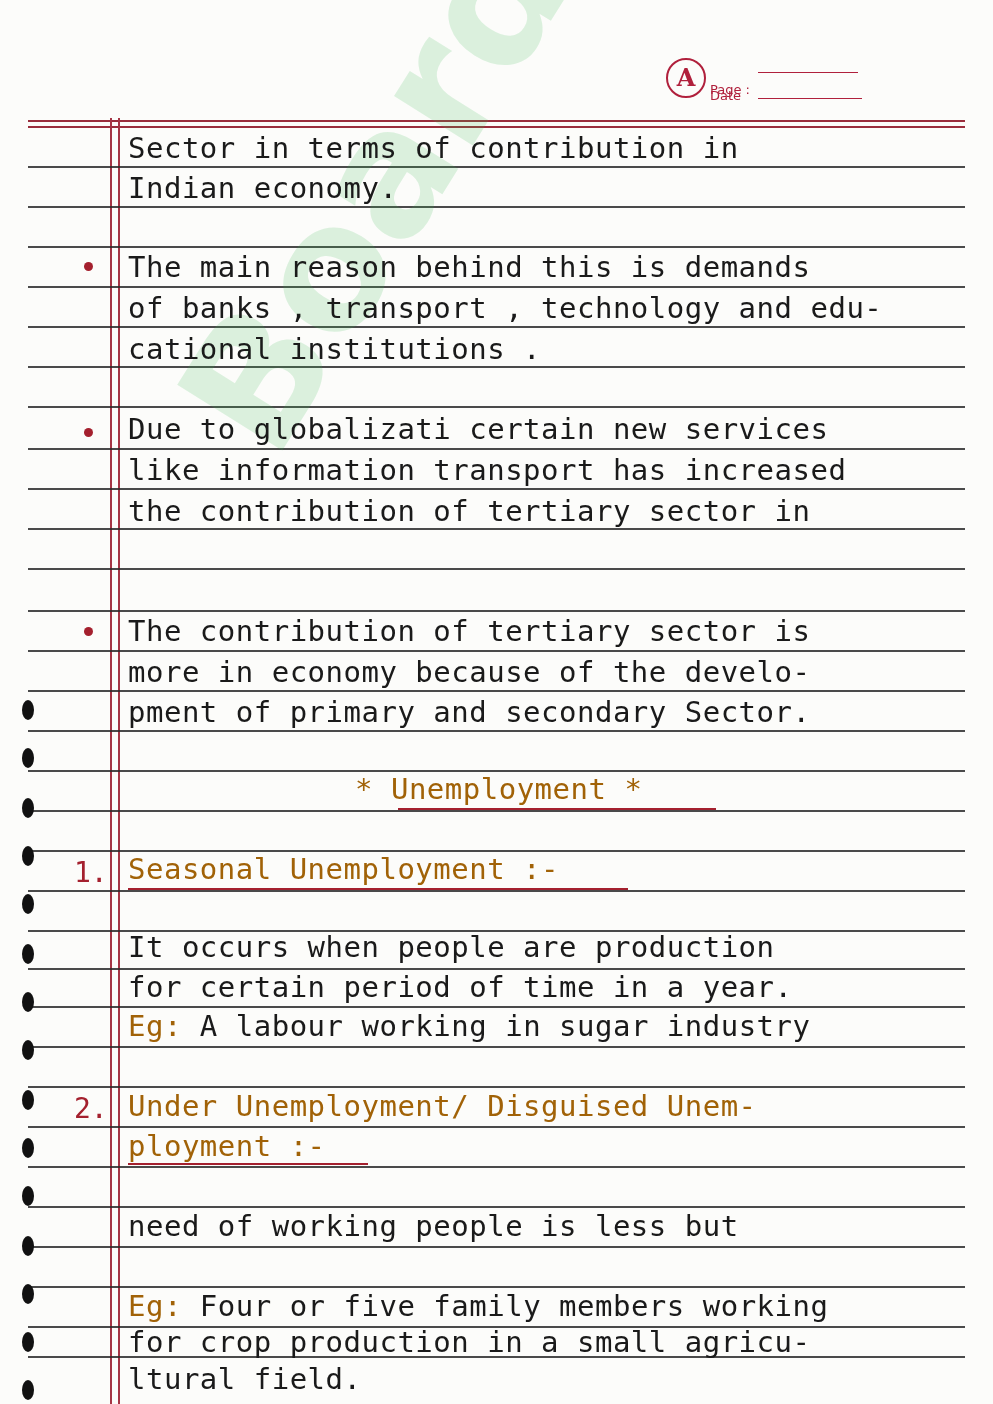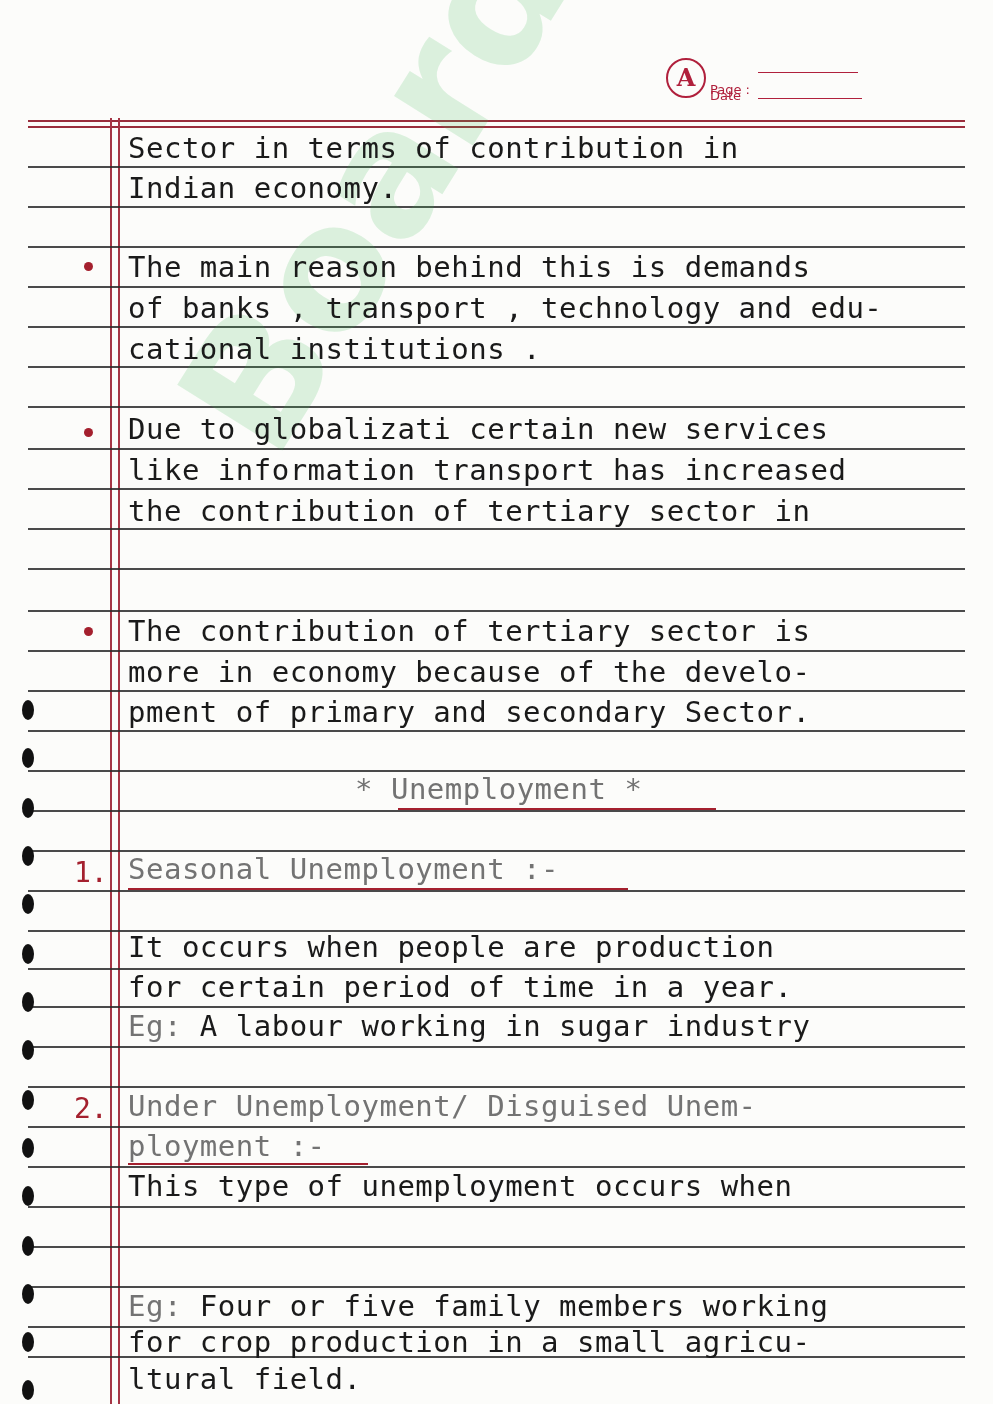--- a/index.html
+++ b/index.html
@@ -7,21 +7,21 @@
   .page{position:absolute;left:0;top:0;width:993px;height:1404px;background:#fcfcfa;}
   .rule{position:absolute;left:28px;right:28px;height:2px;background:#2a2a2a;opacity:.85;}
   .top-rule{position:absolute;left:28px;right:28px;height:2px;background:#9a2d3c;}
   .margin-line{position:absolute;top:118px;bottom:0;width:2px;background:#a53545;}
   .hole{position:absolute;left:22px;width:12px;height:20px;border-radius:50%;background:#111;}
   .header-box{position:absolute;left:666px;top:54px;width:200px;height:48px;}
   .logo{position:absolute;left:0;top:4px;width:36px;height:36px;border:2px solid #b0203c;border-radius:50%;color:#b0203c;font-family:"DejaVu Serif",serif;font-weight:bold;font-size:24px;text-align:center;line-height:36px;}
   .hdr-label{position:absolute;left:44px;font-size:13px;color:#b0203c;}
   .hdr-line{position:absolute;height:1px;background:#b0203c;}
   .line{position:absolute;left:128px;right:32px;font-family:"DejaVu Sans Mono",monospace;font-size:29px;color:#1a1a1a;white-space:nowrap;letter-spacing:0.5px;line-height:34px;}
-  .red{color:#737373;}
+  .red{color:#a16207;}
   .bullet{position:absolute;left:84px;width:9px;height:9px;border-radius:50%;background:#a4202e;}
   .num{position:absolute;left:74px;font-family:"DejaVu Sans Mono",monospace;font-size:28px;color:#a4202e;}
   .ul-red{position:absolute;height:2px;background:#a4202e;}
   .watermark{position:absolute;left:140px;top:380px;font-family:"DejaVu Sans",sans-serif;font-size:170px;font-weight:bold;color:#3cba54;opacity:.17;transform:rotate(-58deg);transform-origin:left top;white-space:nowrap;}
 </style>
 </head>
 <body>
 
 <div class="page">
 
@@ -117,21 +117,21 @@
   <div class="line" style="top:970px;">for certain period of time in a year.</div>
   <div class="line" style="top:1009px;">
     <span class="red">Eg:</span>
     <span>A labour working in sugar industry</span>
   </div>
 
   <div class="num" style="top:1092px;">2.</div>
   <div class="line red" style="top:1089px;">Under Unemployment/ Disguised Unem-</div>
   <div class="line red" style="top:1129px;">ployment :-</div>
   <div class="ul-red" style="left:128px;top:1163px;width:240px;"></div>
-  <div class="line" style="top:1169px;">This type of unemployment occurs when</div>
+  <div class="line" style="top:1209px;">need of working people is less but</div>
   <div class="line" style="top:1325px;">for crop production in a small agricu-</div>
   <div class="line" style="top:1289px;">
     <span class="red">Eg:</span>
     <span>Four or five family members working</span>
   </div>
   <div class="line" style="top:1362px;">ltural field.</div>
 
 </div>
 
 </body></html>

